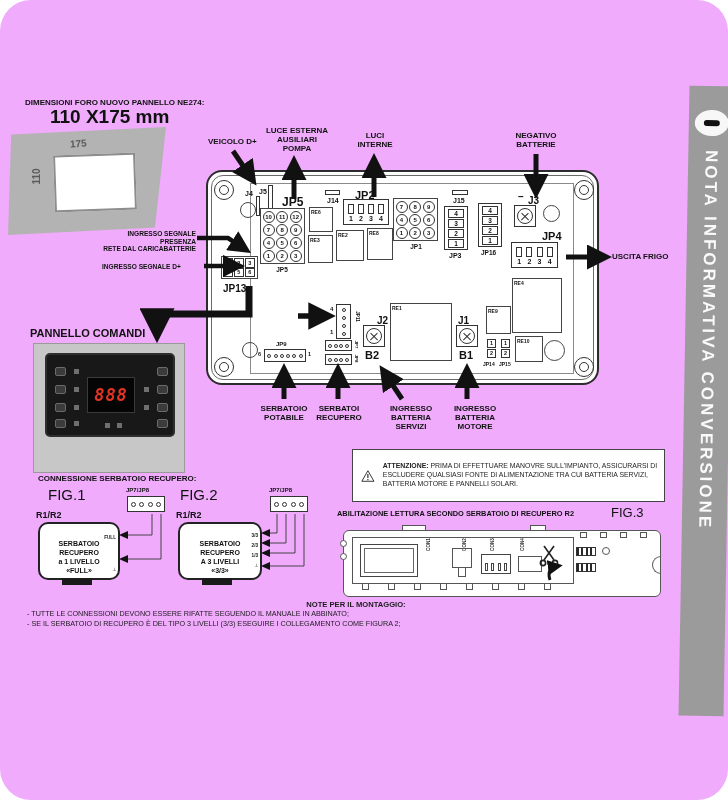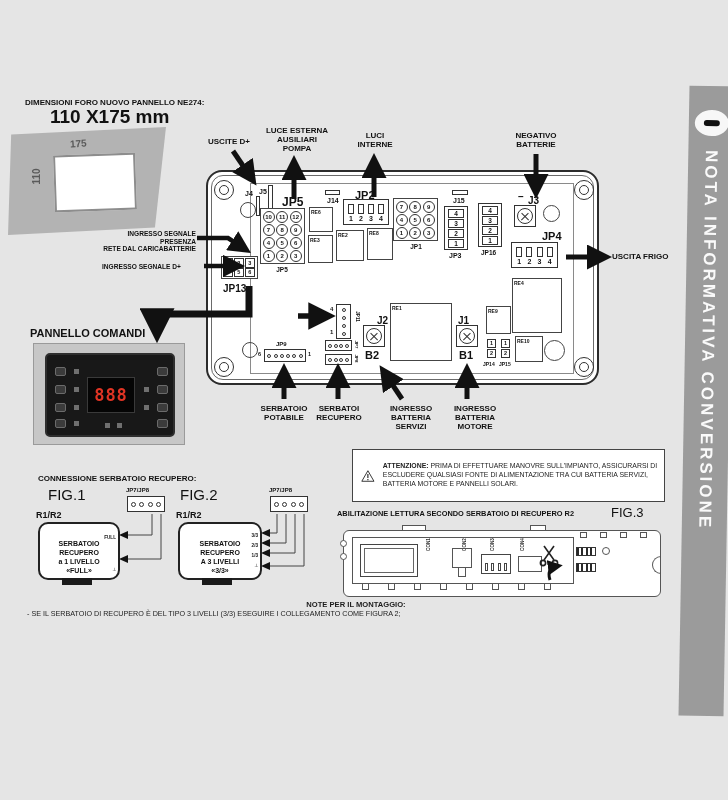--- a/index.html
+++ b/index.html
@@ -1,17 +1,17 @@
 <!DOCTYPE html>
 <html><head>
 <meta charset="utf-8">
 <style>
   * { box-sizing: border-box; margin: 0; padding: 0; }
   body { background:#fff; font-family:"Liberation Sans", sans-serif; }
-  #page { position:relative; width:728px; height:800px; background:#e5e5e5; overflow:hidden; color:#111; }
+  #page { position:relative; width:728px; height:800px; background:#f0abfc; overflow:hidden; color:#111;border-radius:31px; }
   .abs { position:absolute; }
   .pre { white-space:pre-line; }
   .b { font-weight:bold; }
   .ctr { text-align:center; }
 
   
   #sidebar { position:absolute; left:684px; top:86px; width:45px; height:630px;
     background:#9b9b9b; transform:rotate(1deg); }
   #sidebar .oval { width:34px; height:26px; background:#f7f7f7; border-radius:50%;
     margin:24px auto 0 auto; display:flex; align-items:center; justify-content:center; }
@@ -72,21 +72,21 @@
     height:1.4px; background:#333; }
   .xterm .c::before { transform:rotate(45deg); }
   .xterm .c::after { transform:rotate(-45deg); }
 
   .blabel { position:absolute; font-weight:bold; }
 
   
   .callout { position:absolute; font-size:8px; font-weight:bold; line-height:9px; }
 
   
-  #panel-frame { left:33px; top:343px; width:152px; height:102px; background:#c7c7c7; border:1px solid #9a9a9a; }
+  #panel-frame { left:33px; top:343px; width:152px; height:130px; background:#c7c7c7; border:1px solid #9a9a9a;font-style:italic; }
   #panel-face { position:absolute; left:11px; top:9px; width:130px; height:84px; background:#181818;
     border-radius:5px; border:2px solid #2e2e2e; }
   #panel-display { position:absolute; left:40px; top:22px; width:48px; height:36px; background:#050505;
     border:1px solid #3a3a3a; display:flex; align-items:center; justify-content:center; }
   #panel-display .digits { font-family:"DejaVu Sans Mono", monospace; font-weight:bold;
     font-size:17px; color:#e03424; letter-spacing:1px; }
   .pbtn { position:absolute; width:11px; height:9px; background:#3b3b3b; border:1px solid #6b6b6b; border-radius:2px; }
   .picon { position:absolute; width:5px; height:5px; background:#6f6f6f; }
 
   
@@ -134,21 +134,21 @@
   <div class="abs" id="dim-heading">DIMENSIONI FORO NUOVO PANNELLO NE274:</div>
   <div class="abs" id="dim-value">110 X175 mm</div>
 
   <div class="abs" id="cutout">
     <div class="shape"></div>
     <div class="hole"></div>
     <div class="w175">175</div>
     <div class="h110">110</div>
   </div>
 
-  <div class="callout" style="left:208px; top:137px;">USCITE D+</div>
+  <div class="callout" style="left:208px; top:137px;">VEICOLO D+</div>
   <div class="callout pre ctr" style="left:255px; top:126px; width:84px;">LUCE ESTERNA
 AUSILIARI
 POMPA</div>
   <div class="callout pre ctr" style="left:350px; top:131px; width:50px;">LUCI
 INTERNE</div>
   <div class="callout pre ctr" style="left:506px; top:131px; width:60px;">NEGATIVO
 BATTERIE</div>
   <div class="callout" style="left:612px; top:252px;">USCITA FRIGO</div>
   <div class="callout pre" style="left:96px; top:230px; font-size:6.6px; line-height:7.6px; text-align:right; width:100px;">INGRESSO SEGNALE PRESENZA
 RETE DAL CARICABATTERIE</div>
@@ -519,20 +519,21 @@
     <div class="ttab" style="left:240px; width:7px; top:12px; height:6px;"></div>
     <div class="ttab" style="left:260px; width:7px; top:12px; height:6px;"></div>
     <div class="ttab" style="left:280px; width:7px; top:12px; height:6px;"></div>
     <div class="ttab" style="left:300px; width:7px; top:12px; height:6px;"></div>
     <div class="abs" style="left:312px; top:36px; width:9px; height:18px; border:1px solid #555; border-right:none; border-radius:9px 0 0 9px;"></div>
   </div>
 
   <div class="abs" id="notes">
     <div class="nh">NOTE PER IL MONTAGGIO:</div>
     <div>
+        <span class="note-line">- TUTTE LE CONNESSIONI DEVONO ESSERE RIFATTE SEGUENDO IL MANUALE IN ABBINATO;</span>
         <span class="note-line">- SE IL SERBATOIO DI RECUPERO È DEL TIPO 3 LIVELLI (3/3) ESEGUIRE I COLLEGAMENTO COME FIGURA 2;</span>
       </div>
   </div>
 
   <div id="sidebar">
     <div class="oval">
         <div class="bar"></div>
       </div>
     <span class="vtext">NOTA INFORMATIVA CONVERSIONE</span>
   </div>

